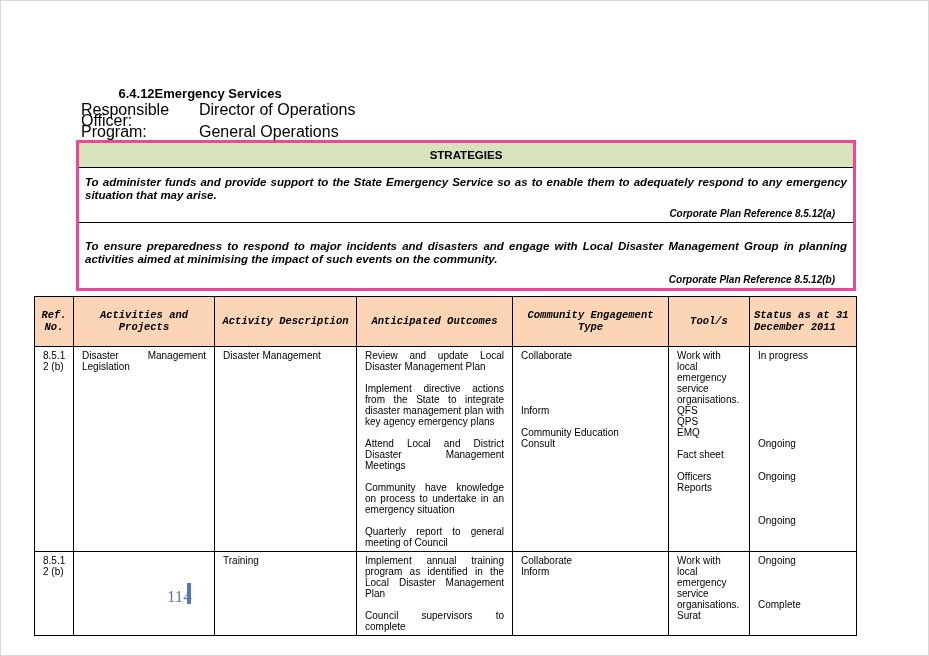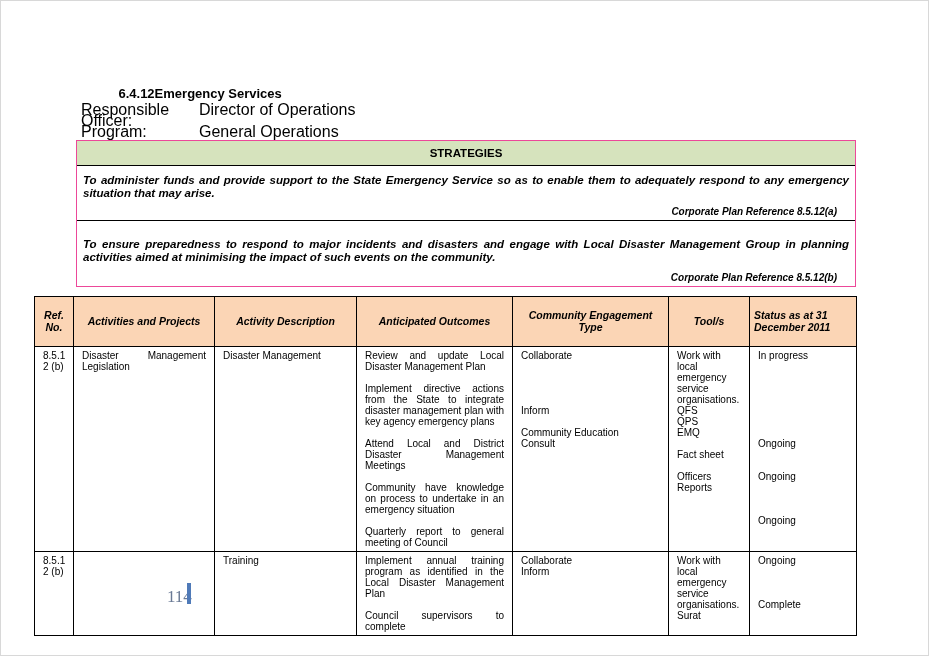--- a/index.html
+++ b/index.html
@@ -29,21 +29,21 @@
     left: 80px; top: 103px;
     font-size: 16px; line-height: 11px;
   }
   .info-row { display: flex; }
   .info-row .lbl { width: 118px; }
 
   
   .strategies {
     position: absolute;
     left: 75px; top: 139px; width: 780px;
-    border: 1px solid #ec4899;
+    border: 3px solid #ec4899;
   }
   .strategies-header {
     height: 25px;
     background: var(--strategies-header-bg, #d6e3bd);
     border-bottom: 1px solid #000;
     display: flex; align-items: center; justify-content: center;
     font-size: 11.5px; font-weight: bold;
   }
   .strategy-row { position: relative; border-bottom: 1px solid #000; }
   .strategy-row:last-child { border-bottom: none; }
@@ -72,20 +72,21 @@
     overflow: hidden;
   }
   table.main th {
     background: var(--table-header-bg, #fbd5b5);
     font-size: 10.5px; font-weight: bold; font-style: italic;
     line-height: 11.5px;
     text-align: center; vertical-align: middle;
     white-space: pre-line;
     height: 28px;
     padding: 13px 2px;
+    font-family: Liberation Mono, monospace;
   }
   table.main th.left { text-align: left; padding-left: 4px; }
   table.main td {
     font-size: 10px; line-height: 11px;
     vertical-align: top;
     padding: 3px 8px;
     white-space: pre-line;
   }
   table.main td.just { text-align: justify; }
   tr.row1 { height: 195px; }

